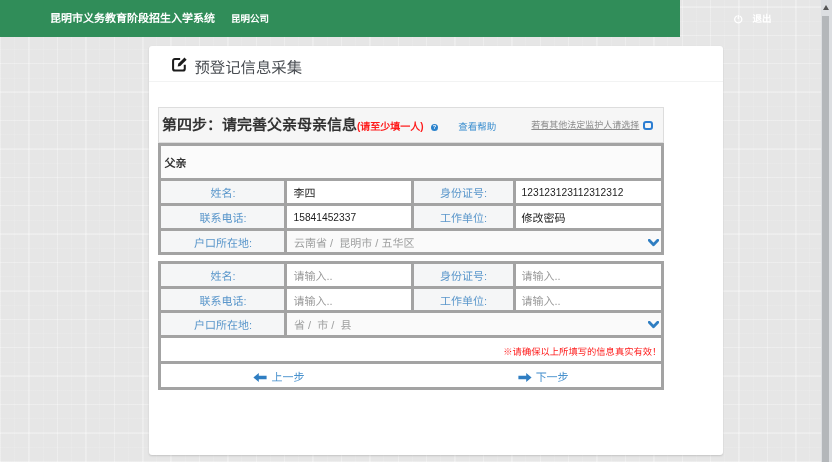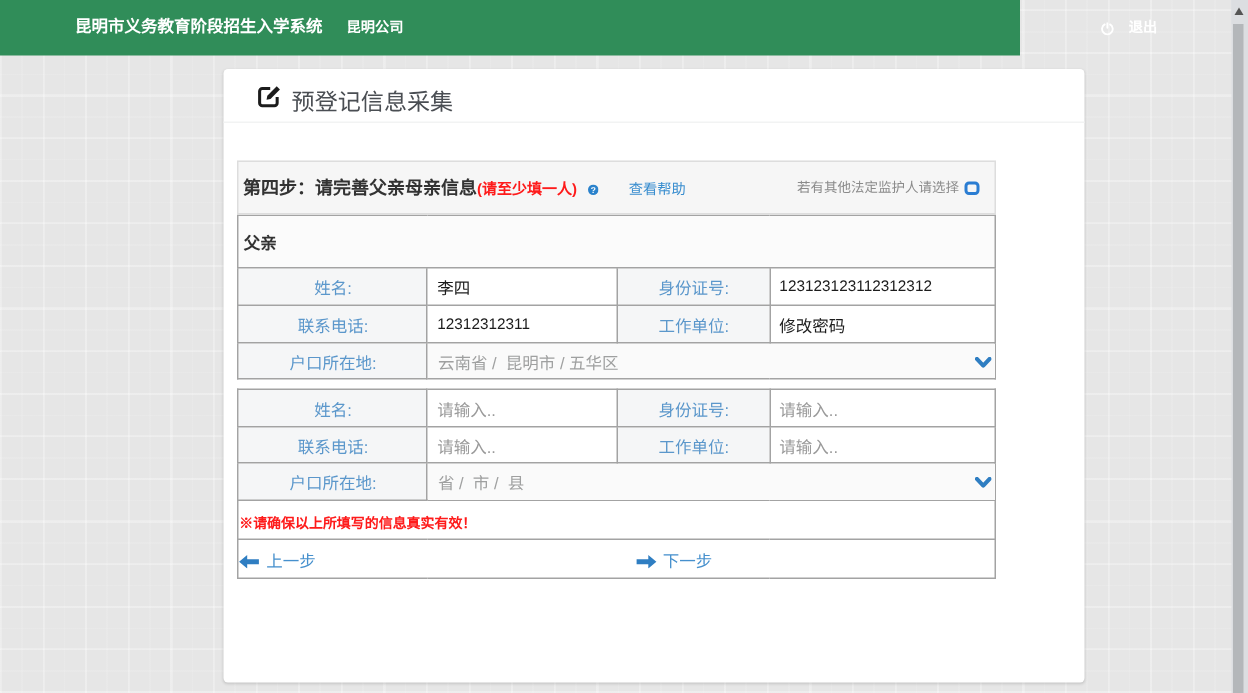--- a/index.html
+++ b/index.html
@@ -46,36 +46,36 @@
   }
   .card-title { position:absolute; left:0; top:0; width:100%; height:36.2px; border-bottom:1px solid #f2f3f3; }
   .card-title svg { position:absolute; left:23.1px; top:11.9px; }
   .card-title span { position:absolute; left:45.6px; top:9.6px; font-size:15.4px; color:#4a4e53; }
   
   .panel { position:absolute; left:9.7px; top:61.9px; width:505.9px; }
   .p-head {
     position:relative; height:35.7px; background:#f6f6f6;
     border:1px solid #ddd; font-size:11px; line-height:34.2px;
   }
-  .p-head b { margin-left:2.5px; color:#333; font-size:12px; letter-spacing:0; }
+  .p-head b { margin-left:2.5px; color:#333; font-size:15px; letter-spacing:0; }
   .p-head .red { color:#fe1b1b; font-size:10px; font-weight:bold;text-align:center; }
   .p-head .help { color:#3a8ecf; font-size:9.5px; font-weight:normal; margin-left:20px;}
   .p-head .qicon { display:inline-block; vertical-align:-0.5px; margin-left:7.5px;}
-  .p-head .right-sel { position:absolute; right:10.5px; top:0; color:#8b8b8b; font-size:9px; }
+  .p-head .right-sel { position:absolute; right:10.5px; top:0; color:#8b8b8b; font-size:9px;text-decoration:underline; }
   .p-head .cbox { display:inline-block; width:9.5px; height:9.5px; border:2px solid #2b7dd2; border-radius:3px; vertical-align:-2px; margin-left:4px; }
   table.grid { border-collapse:collapse; table-layout:fixed; width:505.9px; background:#fff; }
-  table.grid td { border:1px solid #a3a3a3; font-size:11px; overflow:hidden; white-space:nowrap; }
+  table.grid td { border:3px solid #a3a3a3; font-size:11px; overflow:hidden; white-space:nowrap; }
   td.sect { background:#fbfbfb; font-weight:bold; color:#333; padding-left:3px; font-size:12.5px; }
   td.lab { background:#f5f6f7; color:#5b97cb; text-align:center; }
   td.val { color:#1c1c1c; padding-left:6px; } td.val .num{font-size:10.2px;letter-spacing:0.03px;}
   td.ph  { color:#9a9a9a; padding-left:6px; }
   td.area { color:#9fa0a0; padding-left:6.5px; background:#fafafa; position:relative;margin-left:32px; }
-  td.note { color:#fe1b1b; font-weight:bold; text-align:left; font-size:9px; } td.note span{position:relative;left:0px;top:1px;font-size:9.3px;}
+  td.note { color:#fe1b1b; font-weight:normal; text-align:right; font-size:9px; } td.note span{position:relative;left:0px;top:1px;font-size:9.3px;}
   .chev { position:absolute; right:2px; top:50%; margin-top:-2.9px; }
-  td.nav-cell { color:#4690cd; font-size:11px; } td.nav-cell.l{padding-right:16.5px;border-right:none!important;} td.nav-cell.r{padding-left:12px;border-left:none!important;}
+  td.nav-cell { text-align:center; color:#4690cd; font-size:11px; } td.nav-cell.l{padding-right:16.5px;border-right:none!important;} td.nav-cell.r{padding-left:12px;border-left:none!important;}
   .nav-link svg { vertical-align:-1.5px; margin-right:4px; }
   .mtable { margin-top:6.4px; }
 </style>
 </head>
 <body>
 
   <div class="navbar">
     <span class="nav-title">昆明市义务教育阶段招生入学系统</span>
     <span class="nav-pwd">昆明公司</span>
     <div class="nav-exit">
@@ -123,21 +123,21 @@
             <td class="sect" colspan="4">父亲</td>
           </tr>
         <tr style="height:24.5px">
             <td class="lab">姓名:</td>
             <td class="val">李四</td>
             <td class="lab">身份证号:</td>
             <td class="val"><span class="num">123123123112312312</span></td>
           </tr>
         <tr style="height:25.3px">
             <td class="lab">联系电话:</td>
-            <td class="val"><span class="num">12312312311</span></td>
+            <td class="val"><span class="num">15841452337</span></td>
             <td class="lab">工作单位:</td>
             <td class="val">修改密码</td>
           </tr>
         <tr style="height:23.7px">
             <td class="lab">户口所在地:</td>
             <td class="area" colspan="3">云南省&nbsp;/&nbsp;&nbsp;昆明市&nbsp;/&nbsp;五华区
           <svg class="chev" width="11" height="8.5" viewBox="0 0 10 8">
                 <path d="M1 1.2 L5 5.4 L9 1.2" fill="none" stroke="#2f7ec2" stroke-width="2.6" stroke-linecap="round" stroke-linejoin="round"></path>
               </svg>
         </td>

